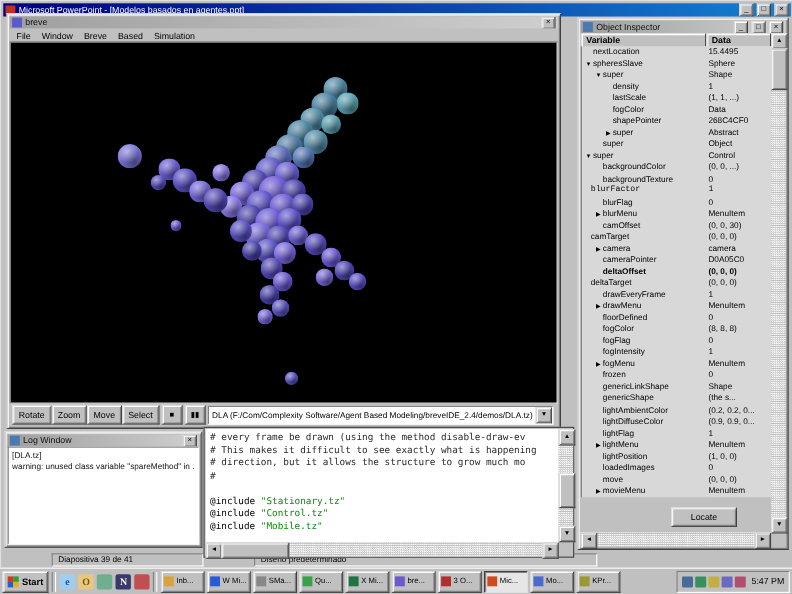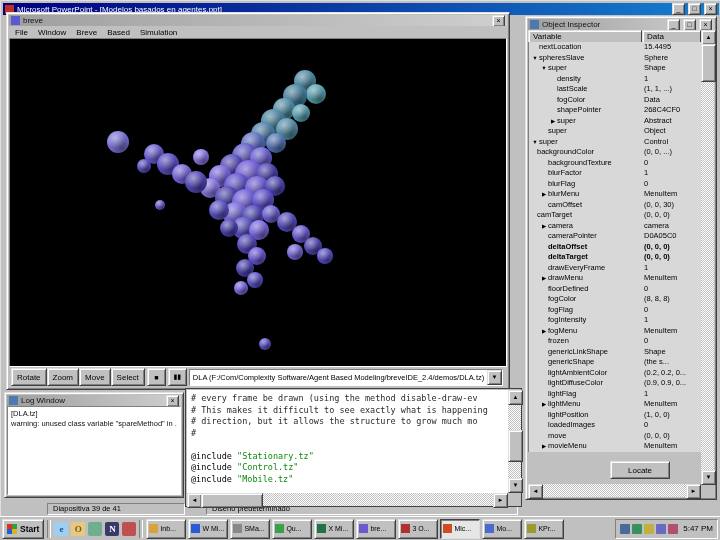--- a/index.html
+++ b/index.html
@@ -11,36 +11,36 @@
   .titlebar.gray{background:linear-gradient(90deg,#9f9f9f,#cfcfcf);color:#101010}
   .wbtn{width:11px;height:10px;font-size:7px;line-height:8px;text-align:center;flex:0 0 auto}
   .spacer{flex:1}
   .tb-icon{width:9px;height:9px;flex:0 0 auto}
   
   #pp-window{position:absolute;left:0;top:0;width:720px;height:516px;background:#c0c0c0;border:1px solid;border-color:#dfdfdf #404040 #404040 #dfdfdf}
   #pp-titlebar{left:2px;right:2px;top:2px;height:12px}
   #pp-status{position:absolute;left:2px;right:2px;top:502px;height:12px;background:#c0c0c0;display:flex;gap:4px;font-size:7.5px;align-items:center}
   #pp-status .panel{height:10px;line-height:10px;padding:0 5px;border:1px solid;border-color:#808080 #fff #fff #808080;background:#c0c0c0;white-space:nowrap;overflow:hidden}
   #pp-status .p1{margin-left:44px;width:126px}
-  #pp-status .p2{margin-left:17px;width:300px}
+  #pp-status .p2{margin-left:42px;width:300px}
   
   #breve-window{position:absolute;left:6px;top:12px;width:502px;height:376px;background:#c0c0c0;border:1px solid;border-color:#dfdfdf #404040 #404040 #dfdfdf;box-shadow:inset 1px 1px 0 #fff, inset -1px -1px 0 #808080}
   #breve-titlebar{left:2px;right:2px;top:2px;height:11px}
   #breve-menubar{position:absolute;left:2px;right:2px;top:13px;height:12px;display:flex;gap:10px;align-items:center;padding:0 6px;font-size:8px;background:#c0c0c0}
   #breve-viewport{position:absolute;left:2px;right:2px;top:25px;height:327px;background:#000;border:1px solid;border-color:#808080 #fff #fff #808080;overflow:hidden}
   .sphere{position:absolute;border-radius:50%;background-image:radial-gradient(circle at 38% 32%, rgba(255,255,255,.5), rgba(255,255,255,0) 50%),radial-gradient(circle at 70% 78%, rgba(0,0,0,.45), rgba(0,0,0,0) 65%)}
   #breve-toolbar{position:absolute;left:2px;right:4px;bottom:2px;height:20px;display:flex;align-items:center;gap:2px;padding:0 2px;background:#c0c0c0}
   #breve-toolbar .mode{height:16px;padding:0 5px}
   #breve-toolbar .sq{width:17px;height:16px;font-size:7px}
   #breve-combo{flex:1;height:15px;display:flex;align-items:center;background:#fff;border:1px solid;border-color:#808080 #fff #fff #808080;font-size:7.5px;padding-left:3px;overflow:hidden;white-space:nowrap}
   #breve-combo .arrow{margin-left:auto;width:13px;height:13px;flex:0 0 auto;font-size:6px}
   
   #inspector{position:absolute;left:525px;top:16px;width:190px;height:482px;background:#c0c0c0;border:1px solid;border-color:#dfdfdf #404040 #404040 #dfdfdf;box-shadow:inset 1px 1px 0 #fff, inset -1px -1px 0 #808080}
   #insp-titlebar{left:2px;right:2px;top:2px;height:11px}
-  #insp-header{position:absolute;left:2px;top:13px;right:15px;height:12px;display:flex;font-size:8px;font-weight:normal}
+  #insp-header{position:absolute;left:2px;top:13px;right:15px;height:12px;display:flex;font-size:8px;font-weight:bold}
   #insp-header .hcell{height:12px;line-height:12px;padding:0 4px;background:#c0c0c0;border:1px solid;border-color:#dfdfdf #404040 #404040 #dfdfdf;box-shadow:inset 1px 1px 0 #fff}
   #insp-header .h1{width:104px}
   #insp-header .h2{flex:1}
   #insp-rows{position:absolute;left:2px;top:25px;right:15px;height:410px;background:#d8d8d8;overflow:hidden;border-left:1px solid #808080}
   .irow{position:relative;height:10.5px;line-height:10.5px;font-size:7.5px;white-space:nowrap;color:#000}
   .irow .arrow{display:inline-block;width:8px;font-size:5.5px;text-align:center}
   .irow .ival{position:absolute;left:112px;top:0;right:0;background:#d8d8d8;overflow:hidden;padding-left:3px}
   #insp-vscroll{position:absolute;right:2px;top:13px;width:13px;height:455px;background:#d0cfc7 repeating-conic-gradient(#fff 0 25%, #c0c0c0 0 50%) 0 0/2px 2px}
   #insp-hscroll{position:absolute;left:2px;bottom:2px;right:15px;height:13px;background:#d0cfc7 repeating-conic-gradient(#fff 0 25%, #c0c0c0 0 50%) 0 0/2px 2px;display:flex;justify-content:space-between}
   .sbtn{width:13px;height:13px;font-size:6px;line-height:11px;text-align:center;flex:0 0 auto}
@@ -192,31 +192,31 @@
         <div class="irow" style="padding-left: 2px;"><span class="arrow"></span><span class="iname">nextLocation</span><span class="ival">15.4495</span></div>
         <div class="irow" style="padding-left: 2px;"><span class="arrow">▼</span><span class="iname">spheresSlave</span><span class="ival">Sphere</span></div>
         <div class="irow" style="padding-left: 11px;"><span class="arrow">▼</span><span class="iname">super</span><span class="ival">Shape</span></div>
         <div class="irow" style="padding-left: 20px;"><span class="arrow"></span><span class="iname">density</span><span class="ival">1</span></div>
         <div class="irow" style="padding-left: 20px;"><span class="arrow"></span><span class="iname">lastScale</span><span class="ival">(1, 1, ...)</span></div>
         <div class="irow" style="padding-left: 20px;"><span class="arrow"></span><span class="iname">fogColor</span><span class="ival">Data</span></div>
         <div class="irow" style="padding-left: 20px;"><span class="arrow"></span><span class="iname">shapePointer</span><span class="ival">268C4CF0</span></div>
         <div class="irow" style="padding-left: 20px;"><span class="arrow">▶</span><span class="iname">super</span><span class="ival">Abstract</span></div>
         <div class="irow" style="padding-left: 11px;"><span class="arrow"></span><span class="iname">super</span><span class="ival">Object</span></div>
         <div class="irow" style="padding-left: 2px;"><span class="arrow">▼</span><span class="iname">super</span><span class="ival">Control</span></div>
-        <div class="irow" style=""><span class="arrow"></span><span class="iname">backgroundColor</span><span class="ival">(0, 0, ...)</span></div>
+        <div class="irow" style="padding-left: 11px;"><span class="arrow"></span><span class="iname">backgroundColor</span><span class="ival">(0, 0, ...)</span></div>
         <div class="irow" style="padding-left: 11px;"><span class="arrow"></span><span class="iname">backgroundTexture</span><span class="ival">0</span></div>
-        <div class="irow" style="padding-left: 11px;"><span class="arrow"></span><span class="iname">blurFactor</span><span class="ival">1</span></div>
+        <div class="irow" style=" font-family: Liberation Mono, monospace;"><span class="arrow"></span><span class="iname">blurFactor</span><span class="ival">1</span></div>
         <div class="irow" style="padding-left: 11px;"><span class="arrow"></span><span class="iname">blurFlag</span><span class="ival">0</span></div>
         <div class="irow" style="padding-left: 11px;"><span class="arrow">▶</span><span class="iname">blurMenu</span><span class="ival">MenuItem</span></div>
         <div class="irow" style="padding-left: 11px;"><span class="arrow"></span><span class="iname">camOffset</span><span class="ival">(0, 0, 30)</span></div>
         <div class="irow" style=""><span class="arrow"></span><span class="iname">camTarget</span><span class="ival">(0, 0, 0)</span></div>
         <div class="irow" style="padding-left: 11px;"><span class="arrow">▶</span><span class="iname">camera</span><span class="ival">camera</span></div>
         <div class="irow" style="padding-left: 11px;"><span class="arrow"></span><span class="iname">cameraPointer</span><span class="ival">D0A05C0</span></div>
         <div class="irow" style="padding-left: 11px; font-weight: bold;"><span class="arrow"></span><span class="iname">deltaOffset</span><span class="ival">(0, 0, 0)</span></div>
-        <div class="irow" style="padding-left: 11px; font-weight: bold;"><span class="arrow"></span><span class="iname">deltaTarget</span><span class="ival">(0, 0, 0)</span></div>
+        <div class="irow" style=""><span class="arrow"></span><span class="iname">deltaTarget</span><span class="ival">(0, 0, 0)</span></div>
         <div class="irow" style="padding-left: 11px;"><span class="arrow"></span><span class="iname">drawEveryFrame</span><span class="ival">1</span></div>
         <div class="irow" style="padding-left: 11px;"><span class="arrow">▶</span><span class="iname">drawMenu</span><span class="ival">MenuItem</span></div>
         <div class="irow" style="padding-left: 11px;"><span class="arrow"></span><span class="iname">floorDefined</span><span class="ival">0</span></div>
         <div class="irow" style="padding-left: 11px;"><span class="arrow"></span><span class="iname">fogColor</span><span class="ival">(8, 8, 8)</span></div>
         <div class="irow" style="padding-left: 11px;"><span class="arrow"></span><span class="iname">fogFlag</span><span class="ival">0</span></div>
         <div class="irow" style="padding-left: 11px;"><span class="arrow"></span><span class="iname">fogIntensity</span><span class="ival">1</span></div>
         <div class="irow" style="padding-left: 11px;"><span class="arrow">▶</span><span class="iname">fogMenu</span><span class="ival">MenuItem</span></div>
         <div class="irow" style="padding-left: 11px;"><span class="arrow"></span><span class="iname">frozen</span><span class="ival">0</span></div>
         <div class="irow" style="padding-left: 11px;"><span class="arrow"></span><span class="iname">genericLinkShape</span><span class="ival">Shape</span></div>
         <div class="irow" style="padding-left: 11px;"><span class="arrow"></span><span class="iname">genericShape</span><span class="ival">(the s...</span></div>

